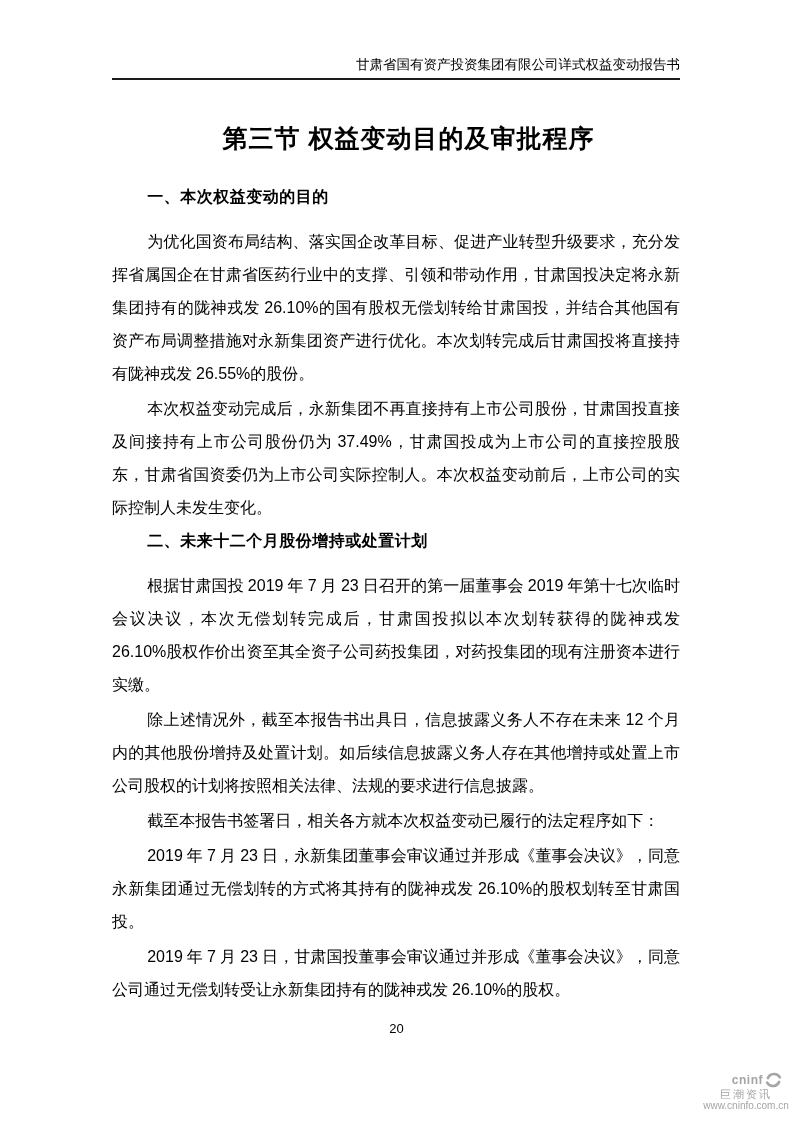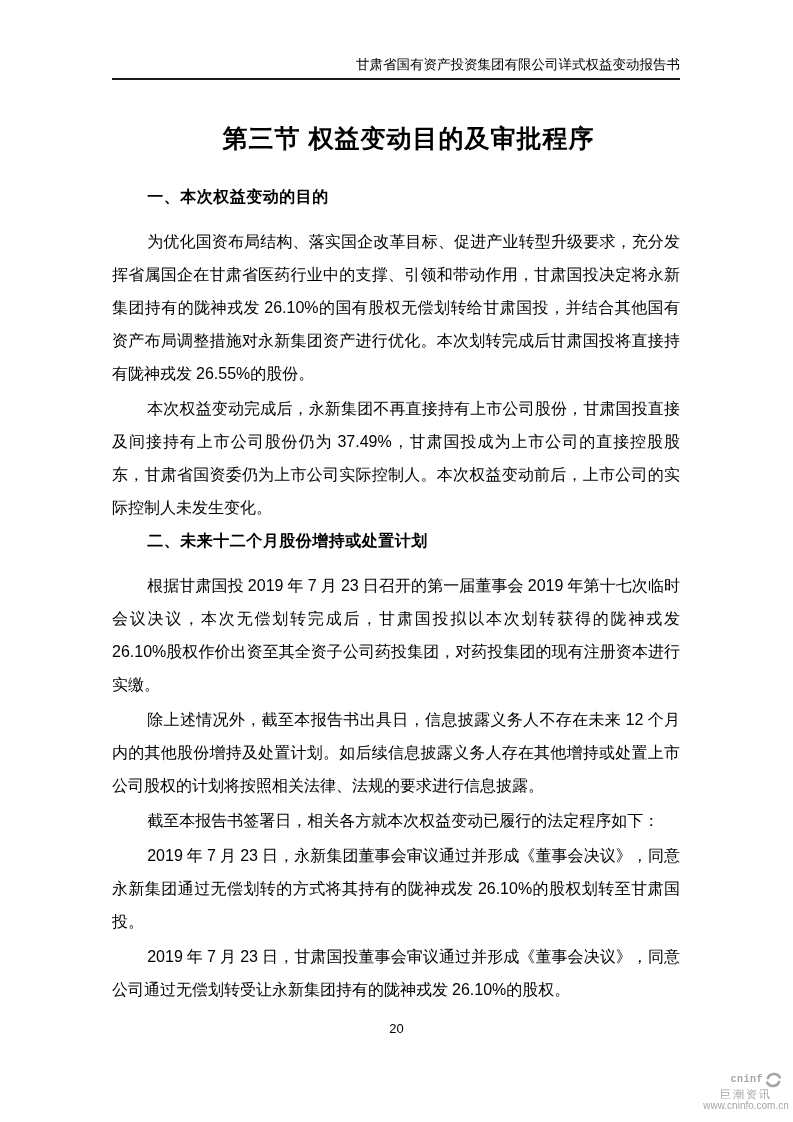--- a/index.html
+++ b/index.html
@@ -53,21 +53,21 @@
     position:absolute;right:4px;bottom:10px;width:86px;
     color:#a5a5a5;text-align:center;
     font-family:"Liberation Sans","DejaVu Sans",sans-serif;
     user-select:none;
   }
   .watermark .brand-row{
     display:flex;align-items:center;justify-content:flex-end;gap:1px;
     padding-right:6px;
   }
   .watermark .brand{
-    font-weight:700;font-size:10px;line-height:16px;letter-spacing:0.5px;font-family:Liberation Mono, monospace;
+    font-weight:700;font-size:12px;line-height:16px;letter-spacing:0.5px;
   }
   .watermark .cn-name{font-size:11px;line-height:11px;letter-spacing:2px;}
   .watermark .url{font-size:10px;line-height:12px;letter-spacing:0;}
 </style>
 </head>
 <body>
 
 <div class="page">
 
   <div class="doc-header">

